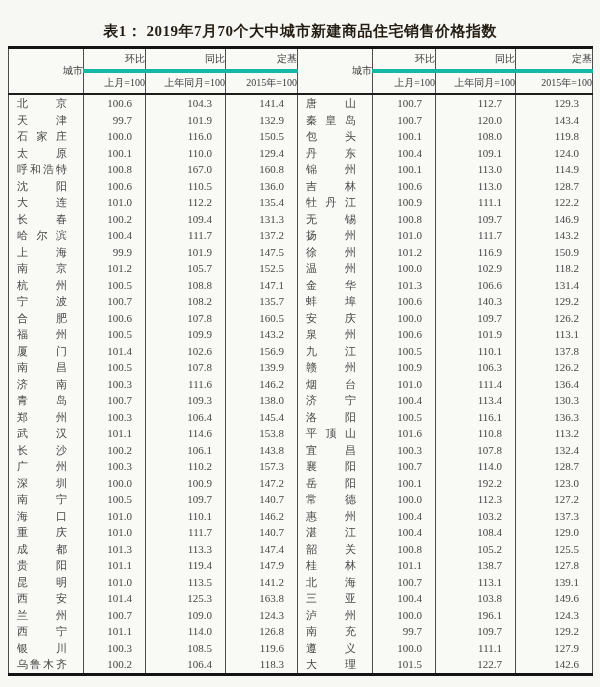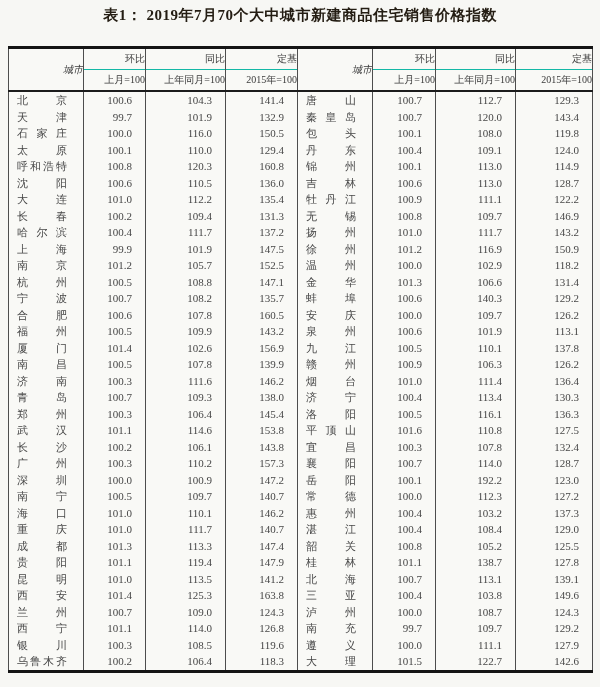--- a/index.html
+++ b/index.html
@@ -4,21 +4,21 @@
 <style>
   html,body{margin:0;padding:0;}
   body{
     width:600px;height:687px;position:relative;
     background:#f7f7f4;
     font-family:"Liberation Serif","DejaVu Serif",serif;
     color:#3d3d3d;
     overflow:hidden;
   }
   .page-title{
-    position:absolute;top:6px;left:0;width:600px;
+    position:absolute;top:22px;left:0;width:600px;
     text-align:center;font-weight:bold;font-size:15px;
     color:#241d13;letter-spacing:0.5px;
   }
   table.price-table{
     position:absolute;left:8px;top:46px;width:584px;
     border-collapse:collapse;table-layout:fixed;
     background:#f9f9f6;
   }
   table.price-table{
     border-top:3px solid #141414;
@@ -29,22 +29,22 @@
   th,td{
     border-left:1px solid #4d4d4d;
     border-right:1px solid #4d4d4d;
     padding:0;margin:0;
     font-weight:normal;
     overflow:hidden;white-space:nowrap;
   }
   thead th{font-size:10px;color:#3a3a3a;text-align:right;vertical-align:middle;}
   thead{border-bottom:2px solid #1c1c1c;}
   thead tr.hdr-top th{height:20px;}
-  thead tr.hdr-sub th{height:20px;border-top:1px solid #14b8a6;}
-  thead th.city-hd{border-top:none;font-style:italic;}
+  thead tr.hdr-sub th{height:20px;border-top:4px solid #14b8a6;}
+  thead th.city-hd{border-top:none;}
   tbody td{height:16.5px;font-size:11px;line-height:16.5px;color:#474747;}
   td.num-cell{text-align:right;padding-right:13px;}
   td.city-cell{padding-left:8px;}
   .city-name{
     display:inline-block;width:50px;
     text-align:justify;text-align-last:justify;
     -moz-text-align-last:justify;
   }
 </style>
 </head>
@@ -120,21 +120,21 @@
         <td class="num-cell">110.0</td>
         <td class="num-cell">129.4</td>
         <td class="city-cell"><span class="city-name">丹东</span></td>
         <td class="num-cell">100.4</td>
         <td class="num-cell">109.1</td>
         <td class="num-cell">124.0</td>
       </tr>
       <tr>
         <td class="city-cell"><span class="city-name">呼和浩特</span></td>
         <td class="num-cell">100.8</td>
-        <td class="num-cell">120.3</td>
+        <td class="num-cell">167.0</td>
         <td class="num-cell">160.8</td>
         <td class="city-cell"><span class="city-name">锦州</span></td>
         <td class="num-cell">100.1</td>
         <td class="num-cell">113.0</td>
         <td class="num-cell">114.9</td>
       </tr>
       <tr>
         <td class="city-cell"><span class="city-name">沈阳</span></td>
         <td class="num-cell">100.6</td>
         <td class="num-cell">110.5</td>
@@ -285,21 +285,21 @@
         <td class="num-cell">136.3</td>
       </tr>
       <tr>
         <td class="city-cell"><span class="city-name">武汉</span></td>
         <td class="num-cell">101.1</td>
         <td class="num-cell">114.6</td>
         <td class="num-cell">153.8</td>
         <td class="city-cell"><span class="city-name">平顶山</span></td>
         <td class="num-cell">101.6</td>
         <td class="num-cell">110.8</td>
-        <td class="num-cell">127.5</td>
+        <td class="num-cell">113.2</td>
       </tr>
       <tr>
         <td class="city-cell"><span class="city-name">长沙</span></td>
         <td class="num-cell">100.2</td>
         <td class="num-cell">106.1</td>
         <td class="num-cell">143.8</td>
         <td class="city-cell"><span class="city-name">宜昌</span></td>
         <td class="num-cell">100.3</td>
         <td class="num-cell">107.8</td>
         <td class="num-cell">132.4</td>
@@ -394,21 +394,21 @@
         <td class="num-cell">103.8</td>
         <td class="num-cell">149.6</td>
       </tr>
       <tr>
         <td class="city-cell"><span class="city-name">兰州</span></td>
         <td class="num-cell">100.7</td>
         <td class="num-cell">109.0</td>
         <td class="num-cell">124.3</td>
         <td class="city-cell"><span class="city-name">泸州</span></td>
         <td class="num-cell">100.0</td>
-        <td class="num-cell">108.7</td>
+        <td class="num-cell">196.1</td>
         <td class="num-cell">124.3</td>
       </tr>
       <tr>
         <td class="city-cell"><span class="city-name">西宁</span></td>
         <td class="num-cell">101.1</td>
         <td class="num-cell">114.0</td>
         <td class="num-cell">126.8</td>
         <td class="city-cell"><span class="city-name">南充</span></td>
         <td class="num-cell">99.7</td>
         <td class="num-cell">109.7</td>

